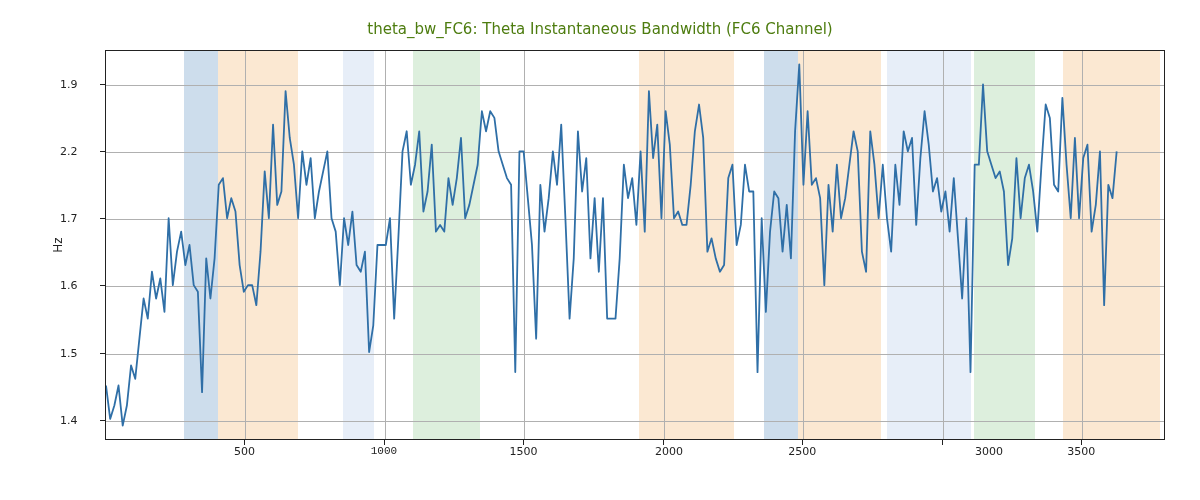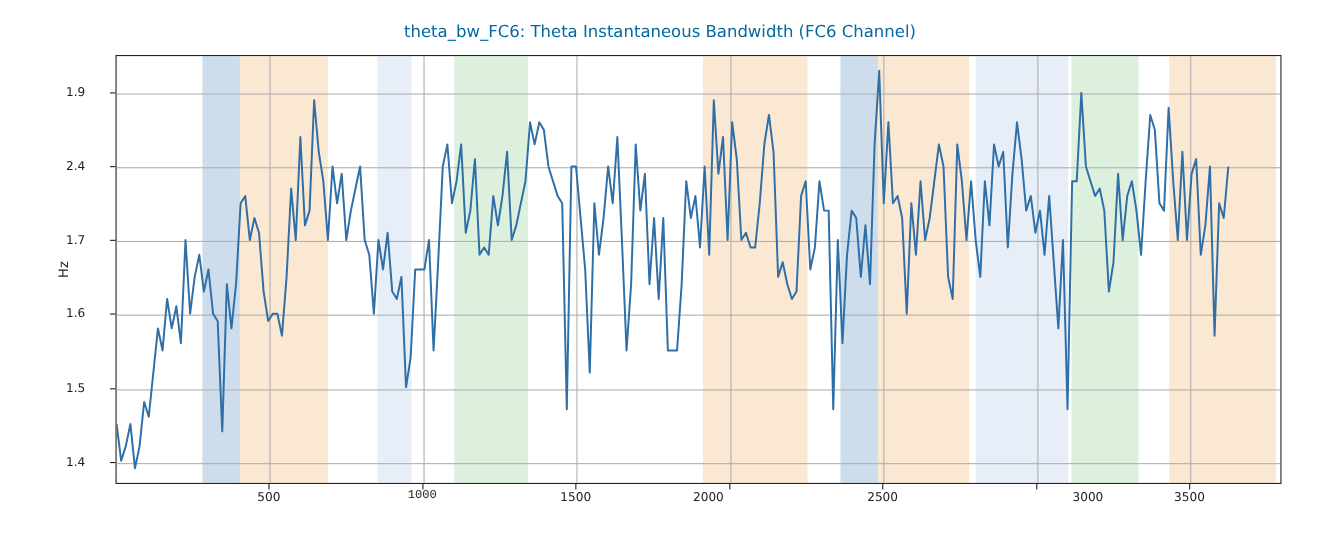--- a/index.html
+++ b/index.html
@@ -17,21 +17,21 @@
     width: 1200px;
     height: 500px;
   }
   .title {
     position: absolute;
     left: 0;
     right: 0;
     top: 20px;
     text-align: center;
     font-size: 15px;
-    color: #0369a1;
+    color: #4d7c0f;
   }
   .axes {
     position: absolute;
     left: 105px;
     top: 50px;
     width: 1060px;
     height: 390px;
     border: 1px solid #222222;
     box-sizing: border-box;
     overflow: hidden;
@@ -156,33 +156,33 @@
   </div>
 
   <div class="ylabel">Hz</div>
 
 <div class="xtick" style="left: 244.474px;">500</div>
     <div class="tickmark-x" style="left: 244.474px;"></div>
     <div class="xtick" style="left: 383.947px; font-family: Liberation Mono, monospace;">1000</div>
     <div class="tickmark-x" style="left: 383.947px;"></div>
     <div class="xtick" style="left: 523.421px;">1500</div>
     <div class="tickmark-x" style="left: 523.421px;"></div>
-    <div class="xtick" style="left: 644px; text-align: center;">2000</div>
+    <div class="xtick" style="left: 669px; text-align: center;">2000</div>
     <div class="tickmark-x" style="left: 662.895px;"></div>
     <div class="xtick" style="left: 802.368px;">2500</div>
     <div class="tickmark-x" style="left: 802.368px;"></div>
     <div class="xtick" style="left: 989px;">3000</div>
     <div class="tickmark-x" style="left: 941.842px;"></div>
     <div class="xtick" style="left: 1081.32px;">3500</div>
     <div class="tickmark-x" style="left: 1081.32px;"></div>
     <div class="ytick" style="top: 419.828px;">1.4</div>
     <div class="tickmark-y" style="top: 419.828px;"></div>
     <div class="ytick" style="top: 352.586px;">1.5</div>
     <div class="tickmark-y" style="top: 352.586px;"></div>
     <div class="ytick" style="top: 285.345px;">1.6</div>
     <div class="tickmark-y" style="top: 285.345px;"></div>
     <div class="ytick" style="top: 218.103px;">1.7</div>
     <div class="tickmark-y" style="top: 218.103px;"></div>
-    <div class="ytick" style="top: 150.862px;">2.4</div>
+    <div class="ytick" style="top: 150.862px;">2.2</div>
     <div class="tickmark-y" style="top: 150.862px;"></div>
     <div class="ytick" style="top: 83.6207px;">1.9</div>
     <div class="tickmark-y" style="top: 83.6207px;"></div>
   </div>
 
 </body></html>

